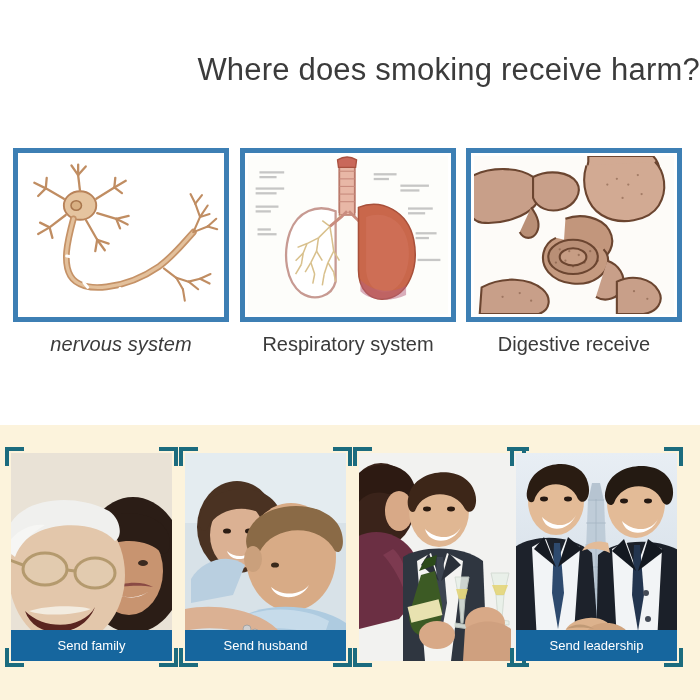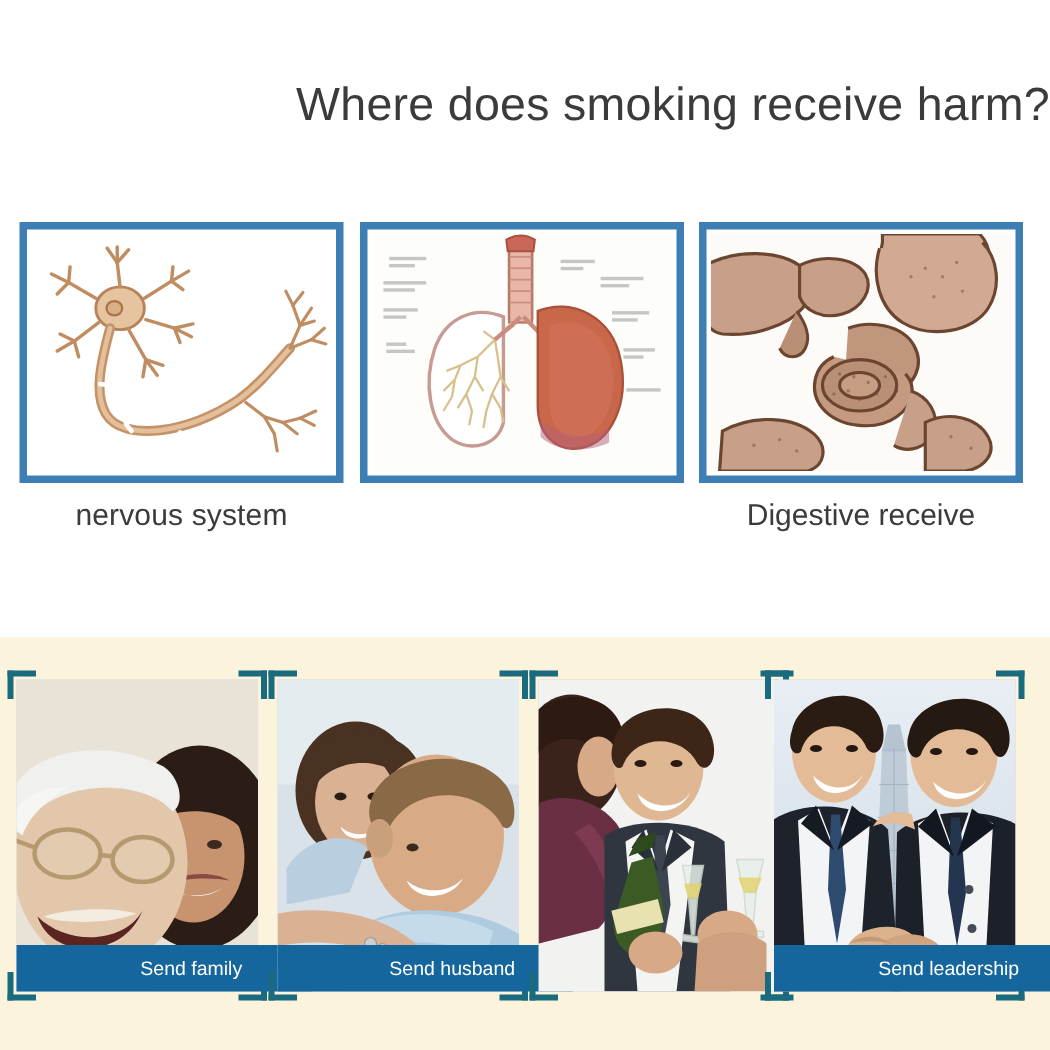--- a/index.html
+++ b/index.html
@@ -35,21 +35,21 @@
     top: 148px;
     left: 0;
     width: 700px;
     height: 215px;
   }
   .organ-card {
     position: absolute;
     top: 0;
     width: 216px;
   }
-  .organ-card.c0 { left: 13px; }
+  .organ-card.c0 { left: 13px; font-style: italic; }
   .organ-card.c1 { left: 240px; }
   .organ-card.c2 { left: 466px; }
 
   .organ-frame {
     width: 216px;
     height: 174px;
     box-sizing: border-box;
     border: 5px solid #3d7fb4;
     background: #ffffff;
     padding: 3px;
@@ -122,21 +122,20 @@
     bottom: 0;
     width: 161px;
     height: 31px;
     background: #16669e;
     color: #ffffff;
     font-size: 13px;
     display: flex;
     align-items: center;
     justify-content: center;
     white-space: nowrap;
-    padding-left: 36px;
   }
 
   
   .art-svg { width: 100%; height: 100%; display: block; }
 </style>
 </head>
 <body>
 
 <div class="page-title">Where does smoking receive harm?</div>
 
@@ -284,20 +283,21 @@
           <path d="M104 58 L98 64 L86 74" stroke="#c98c7e" stroke-width="3" fill="none"></path>
           <path d="M106 58 L116 68 L124 74" stroke="#c98c7e" stroke-width="3" fill="none"></path>
 
           <path d="M116 54 C140 44, 168 58, 174 88 C180 118, 168 146, 146 150 C128 153, 116 140, 116 120 Z" fill="#c9674b" stroke="#a8503a" stroke-width="1.6"></path>
           <path d="M124 64 C146 56, 164 70, 168 92 C172 116, 162 140, 146 143 C134 145, 124 134, 124 118 Z" fill="#d0725a" opacity="0.7"></path>
 
           <path d="M118 130 C130 142, 150 146, 166 136 L166 146 C150 154, 128 152, 118 142 Z" fill="#b5607b" opacity="0.5"></path>
         </svg>
       </div>
     </div>
+    <div class="organ-caption">Respiratory system</div>
   </div>
 
   <div class="organ-card c2">
     <div class="organ-frame">
       <div class="organ-art">
         <svg class="art-svg" viewBox="0 0 210 166" preserveAspectRatio="none">
           <rect width="210" height="166" fill="#fdfbf8"></rect>
           <g stroke="#6b4530" stroke-width="2.2" fill="#c89f89">
 
             <path d="M-4 22 C18 10, 48 12, 62 22 C72 29, 72 42, 64 52 C54 64, 30 72, 8 70 C0 69, -6 62, -6 50 Z"></path>

